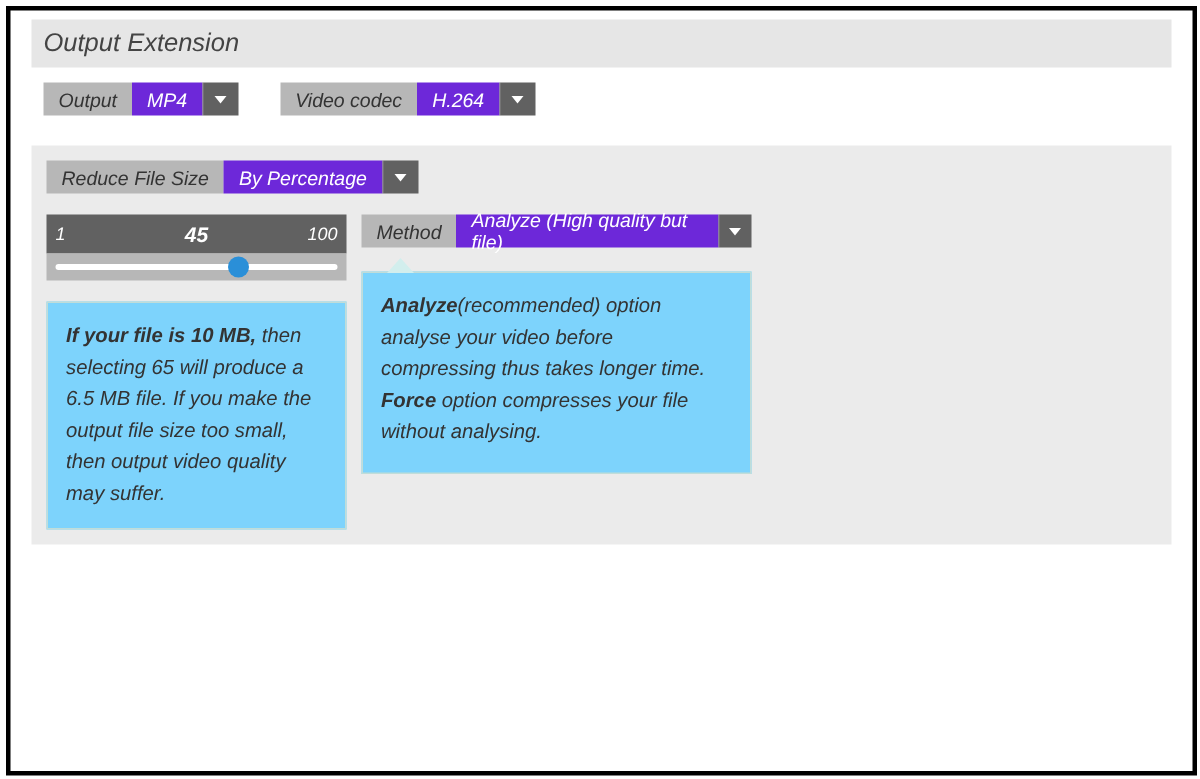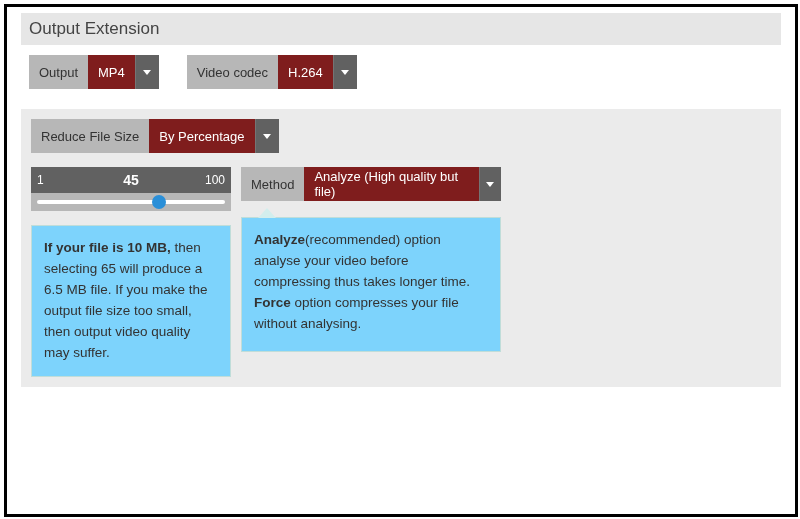--- a/index.html
+++ b/index.html
@@ -13,50 +13,51 @@
   .outer-border {
     border: 3px solid #000;
     width: 794px;
     height: 513px;
     padding: 6px 14px;
     background: #fff;
     overflow: hidden;
   }
   .section {
     margin-bottom: 10px;
+    font-style: italic;
   }
   .section-header {
     background: #e6e6e6;
     padding: 6px 8px;
     font-size: 17px;
     color: #444;
   }
   .section-body {
     padding: 10px 8px;
   }
   .control-row {
     display: flex;
     gap: 28px;
     align-items: center;
   }
   .combo {
     display: inline-flex;
     align-items: stretch;
-    height: 34px;
+    height: 22px;
   }
   .combo-label {
     background: #b7b7b7;
     color: #333;
     padding: 0 10px;
     display: flex;
     align-items: center;
     font-size: 13px;
   }
   .combo-value {
-    background: #7f1d1d;
+    background: #6d28d9;
     color: #fff;
     padding: 0 10px;
     display: flex;
     align-items: center;
     font-size: 13px;
   }
   .combo-caret {
     background: #616161;
     color: #fff;
     width: 24px;

